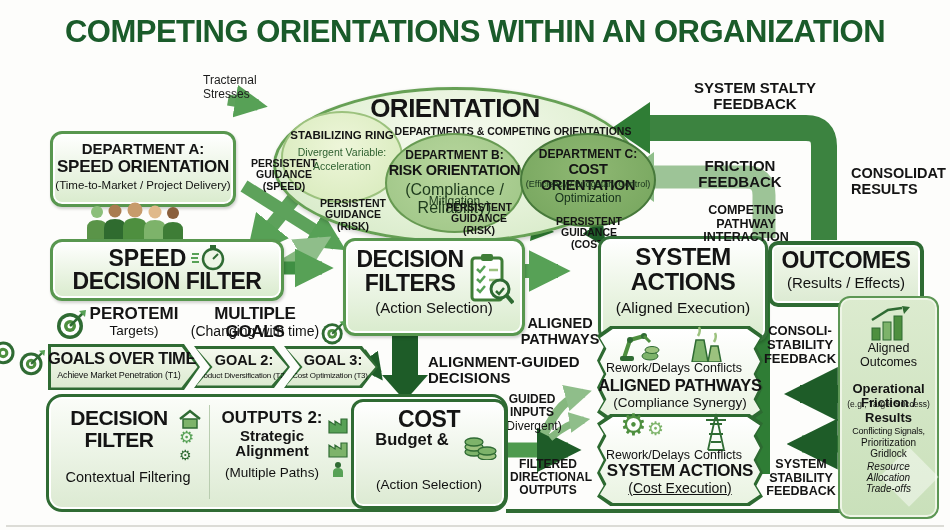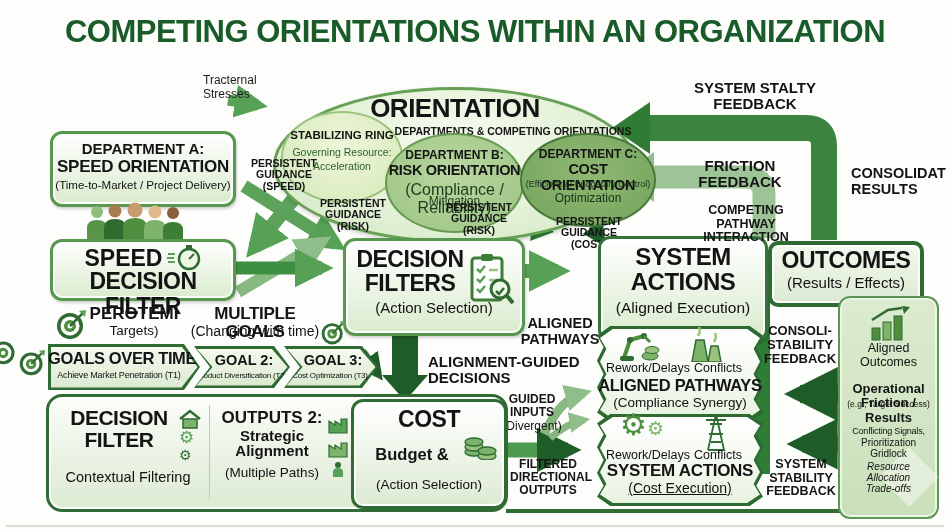--- a/index.html
+++ b/index.html
@@ -81,21 +81,21 @@
   <div class="abs title" style="top:14px;left:0;">COMPETING ORIENTATIONS WITHIN AN ORGANIZATION</div>
 
   <div class="abs" style="left:203px;top:74px;width:72px;font-size:12px;line-height:1.15;color:#1c1c1c;">Tracternal Stresses</div>
 
   <div class="abs oval bigoval" style="left:273px;top:87px;width:358px;height:150px;">
     <div class="abs lbl" style="left:0;top:4px;width:100%;font-size:26px;letter-spacing:-.5px;">ORIENTATION</div>
     <div class="abs lbl" style="left:118px;top:36px;width:238px;font-size:10.5px;">DEPARTMENTS &amp; COMPETING ORIENTATIONS</div>
   </div>
   <div class="abs oval" style="left:281px;top:111px;width:118px;height:88px;border:2.5px solid #9cc27e;background:radial-gradient(ellipse at 50% 40%,#eef6da,#d5e9b8);">
     <div class="abs lbl" style="left:0;top:16px;width:100%;font-size:11.5px;">STABILIZING RING</div>
-    <div class="abs" style="left:0;top:33px;width:100%;text-align:center;font-size:10.5px;color:#2c5f2e;">Governing Resource:</div>
+    <div class="abs" style="left:0;top:33px;width:100%;text-align:center;font-size:10.5px;color:#2c5f2e;">Divergent Variable:</div>
     <div class="abs" style="left:0;top:47px;width:100%;text-align:center;font-size:10.5px;color:#2c5f2e;">Acceleration</div>
   </div>
   <div class="abs oval" style="left:385px;top:133px;width:135px;height:96px;border:2.5px solid #679a52;background:radial-gradient(ellipse at 50% 40%,#b9d79f,#9cc484);">
     <div class="abs lbl" style="left:0;top:14px;width:100%;font-size:12px;">DEPARTMENT B:</div>
     <div class="abs lbl" style="left:0;top:28px;width:100%;font-size:14.5px;letter-spacing:-.3px;">RISK ORIENTATION</div>
     <div class="abs" style="left:0;top:46px;width:100%;text-align:center;font-size:16px;color:#1d3a1c;">(Compliance / Reliability)</div>
     <div class="abs" style="left:0;top:59px;width:100%;text-align:center;font-size:12px;color:#1d3a1c;">Mitigation</div>
   </div>
   <div class="abs oval" style="left:520px;top:133px;width:132px;height:90px;border:2.5px solid #47793b;background:radial-gradient(ellipse at 50% 40%,#8fb873,#74a45c);">
     <div class="abs lbl" style="left:0;top:13px;width:100%;font-size:12px;">DEPARTMENT C:</div>
@@ -126,21 +126,21 @@
     <g>
         <circle cx="70" cy="10" r="6.5" fill="#e0b98a"></circle>
         <path d="M59 40 V27 Q59 18 70 18 Q81 18 81 27 V40 z" fill="#7db36a"></path>
       </g>
     <g>
         <circle cx="88" cy="11" r="6" fill="#8a5f3c"></circle>
         <path d="M78 40 V28 Q78 20 88 20 Q98 20 98 28 V40 z" fill="#3e7d36"></path>
       </g>
   </svg>
 
-  <div class="abs roundbox" style="left:50px;top:239px;width:180px;height:56px;border-width:3px;">
+  <div class="abs roundbox" style="left:50px;top:239px;width:180px;height:56px;border-width:3px;padding-left:48px;">
     <div class="abs" style="left:0;top:3px;width:100%;display:flex;justify-content:center;align-items:center;gap:5px;">
       <span class="lbl" style="font-size:23px;">SPEED</span>
       <svg width="34" height="26" viewBox="0 0 34 26">
         <line x1="1" y1="9" x2="8" y2="9" stroke="#57a156" stroke-width="2"></line>
         <line x1="0" y1="13" x2="7" y2="13" stroke="#57a156" stroke-width="2"></line>
         <line x1="1" y1="17" x2="8" y2="17" stroke="#57a156" stroke-width="2"></line>
         <rect x="19" y="0" width="6" height="4" fill="#2f6b33"></rect>
         <circle cx="22" cy="14" r="10" fill="#eef6e6" stroke="#2f6b33" stroke-width="2.5"></circle>
         <line x1="22" y1="14" x2="27" y2="9" stroke="#2f6b33" stroke-width="2"></line>
       </svg>
@@ -321,21 +321,21 @@
     <div class="abs" style="left:162px;top:68px;width:122px;text-align:center;font-size:13.5px;">(Multiple Paths)</div>
     <svg class="abs" style="left:278px;top:16px;" width="22" height="64" viewBox="0 0 22 64">
       <path d="M2 20 V8 l6 4 V8 l6 4 V6 h6 v14 z" fill="#57a156" stroke="#2f6b33" stroke-width="1.2"></path>
       <path d="M2 44 V32 l6 4 V32 l6 4 V30 h6 v14 z" fill="#7db36a" stroke="#2f6b33" stroke-width="1.2"></path>
       <circle cx="11" cy="52" r="3" fill="#2f6b33"></circle>
         <path d="M6 64 v-5 q0-4 5-4 q5 0 5 4 v5 z" fill="#57a156"></path>
     </svg>
 
     <div class="abs" style="left:302px;top:2px;width:150px;height:104px;border:3px solid #2f6b33;border-radius:12px;background:linear-gradient(180deg,#ffffff,#dcead2);box-shadow:inset 0 0 0 2px #ffffff;">
       <div class="abs lbl" style="left:0;top:5px;width:100%;font-size:23px;letter-spacing:-.5px;">COST</div>
-      <div class="abs lbl" style="left:0;top:44px;width:116px;font-size:16.5px;">Budget &amp;</div>
+      <div class="abs lbl" style="left:0;top:29px;width:116px;font-size:16.5px;">Budget &amp;</div>
       <svg class="abs" style="left:108px;top:26px;" width="36" height="32" viewBox="0 0 36 32">
         <ellipse cx="12" cy="24" rx="9" ry="4" fill="#7db36a" stroke="#2f6b33" stroke-width="1.3"></ellipse>
         <ellipse cx="12" cy="19" rx="9" ry="4" fill="#9cc27e" stroke="#2f6b33" stroke-width="1.3"></ellipse>
         <ellipse cx="12" cy="14" rx="9" ry="4" fill="#7db36a" stroke="#2f6b33" stroke-width="1.3"></ellipse>
         <ellipse cx="25" cy="28" rx="9" ry="4" fill="#9cc27e" stroke="#2f6b33" stroke-width="1.3"></ellipse>
         <ellipse cx="25" cy="23" rx="9" ry="4" fill="#7db36a" stroke="#2f6b33" stroke-width="1.3"></ellipse>
       </svg>
       <div class="abs" style="left:0;top:75px;width:100%;text-align:center;font-size:13.5px;">(Action Selection)</div>
     </div>
   </div>

